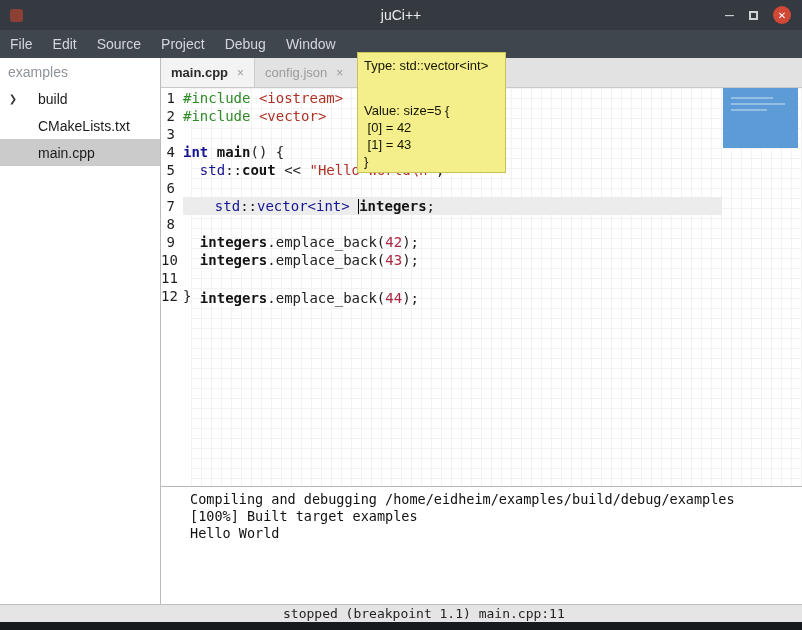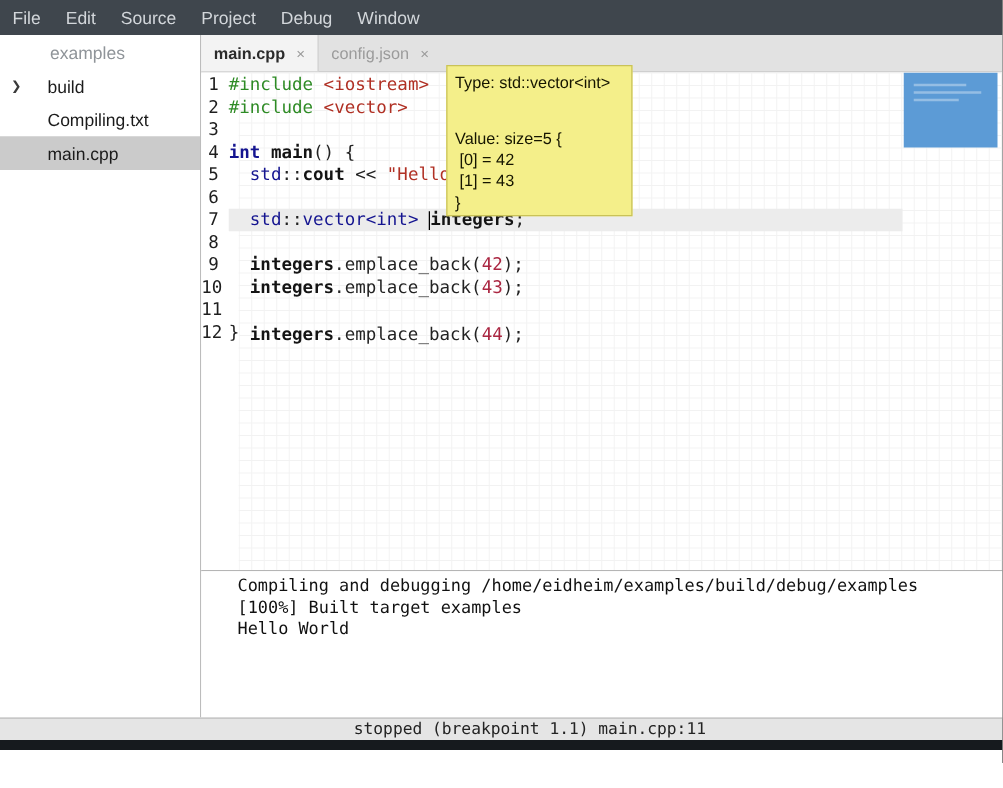--- a/index.html
+++ b/index.html
@@ -17,21 +17,21 @@
   .sq { display:inline-block; width:9px; height:9px; border:2px solid #cfd3d7; }
   .ctl-close { width:18px; height:18px; border-radius:50%; background:var(--close-red,#d14836); color:#fff; font-size:10px; display:flex; align-items:center; justify-content:center; }
 
   
   .menubar { height:28px; background:var(--menubar-bg,#3f464d); display:flex; align-items:center; color:#d3d7db; font-size:14px; }
   .menu-item { padding:0 10px; }
 
   
   .body { display:flex; height:546px; background:#fff; }
   .sidebar { width:160px; background:#fff; }
-  .side-header { color:#8f9499; font-size:14px; padding:6px 8px 5px 8px;margin-left:32px; }
+  .side-header { color:#8f9499; font-size:14px; padding:6px 8px 5px 8px; }
   .tree-item { display:flex; align-items:center; height:27px; font-size:14px; color:#1b1b1b; }
   .tree-item .arrow { width:14px; margin-left:6px; color:#3a3a3a; font-size:10px; text-align:center; }
   .tree-item .tree-label { margin-left:18px; }
   .tree-item.selected { background:var(--selected-bg,#cbcbcb); }
   .vsplit { width:1px; background:#bcbcbc; }
   .main { flex:1; display:flex; flex-direction:column; min-width:0; }
 
   
   .tabbar { height:30px; background:#e2e2e2; display:flex; align-items:stretch; border-bottom:1px solid #c9c9c9; }
   .tab { display:flex; align-items:center; padding:0 10px; font-size:13px; color:#9b9b9b; gap:9px; }
@@ -40,21 +40,21 @@
 
   
   .editor { flex:1; position:relative; font-family:"DejaVu Sans Mono", monospace; font-size:14px; line-height:18px; color:#222; background:#fff; overflow:hidden; }
   .grid { position:absolute; left:30px; top:0; right:0; bottom:0;
           background-image:linear-gradient(to right,#f2f2f2 1px,transparent 1px),linear-gradient(to bottom,#f2f2f2 1px,transparent 1px);
           background-size:10px 10px; }
   .lines { position:relative; padding-top:1px; }
   .line { display:flex; height:18px; }
   .gutter { flex:none; width:22px; padding-right:8px; text-align:right; background:#fff; color:#1e1e1e; }
   .code { flex:1; white-space:pre; margin-right:80px; }
-  .line.current .code { background:var(--current-bg,#ececec); }
+  .line.current .code { background:var(--current-bg,#ececec);padding-left:15px; }
   .line.stopped .code { background:var(--stopped-bg,#f3d6e0);margin-top:20px; }
   .cursor { display:inline-block; width:1px; height:15px; background:#000; vertical-align:text-bottom; }
   .tok-pre { color:var(--preproc-green,#2e8b25); }
   .tok-hdr { color:var(--literal-red,#b03024); }
   .tok-str { color:var(--literal-red,#b03024); }
   .tok-num { color:var(--number-red,#ab2742); }
   .tok-kw  { color:var(--keyword-navy,#141490); font-weight:bold; }
   .tok-typ { color:var(--keyword-navy,#141490); }
   .tok-fn  { color:#141414; font-weight:bold; }
   .tok-pl  { color:#222; }
@@ -81,41 +81,52 @@
              background:var(--tooltip-bg,#f4ef8a); border:1px solid var(--tooltip-border,#c9c258);
              font-family:"Liberation Sans", sans-serif; font-size:13px; line-height:17px; color:#151500; padding:4px 6px; }
   .tt-gap { height:28px; }
   .tt-line { white-space:pre; }
 </style>
 </head>
 <body>
 
 <div class="window">
 
+  <div class="titlebar">
+    <span class="app-icon"></span>
+    <span class="title">juCi++</span>
+    <div class="controls">
+      <span class="ctl-min">–</span>
+      <span class="ctl-max">
+          <span class="sq"></span>
+        </span>
+      <span class="ctl-close">✕</span>
+    </div>
+  </div>
 
   <div class="menubar" id="menubar">
       <span class="menu-item">File</span>
       <span class="menu-item">Edit</span>
       <span class="menu-item">Source</span>
       <span class="menu-item">Project</span>
       <span class="menu-item">Debug</span>
       <span class="menu-item">Window</span>
     </div>
 
   <div class="body">
     <div class="sidebar">
       <div class="side-header">examples</div>
       <div id="tree">
           <div class="tree-item">
             <span class="arrow">❯</span>
             <span class="tree-label">build</span>
           </div>
           <div class="tree-item">
             <span class="arrow"></span>
-            <span class="tree-label">Compiling.txt</span>
+            <span class="tree-label">CMakeLists.txt</span>
           </div>
           <div class="tree-item selected">
             <span class="arrow"></span>
             <span class="tree-label">main.cpp</span>
           </div>
         </div>
     </div>
     <div class="vsplit"></div>
     <div class="main">
       <div class="tabbar" id="tabbar">

